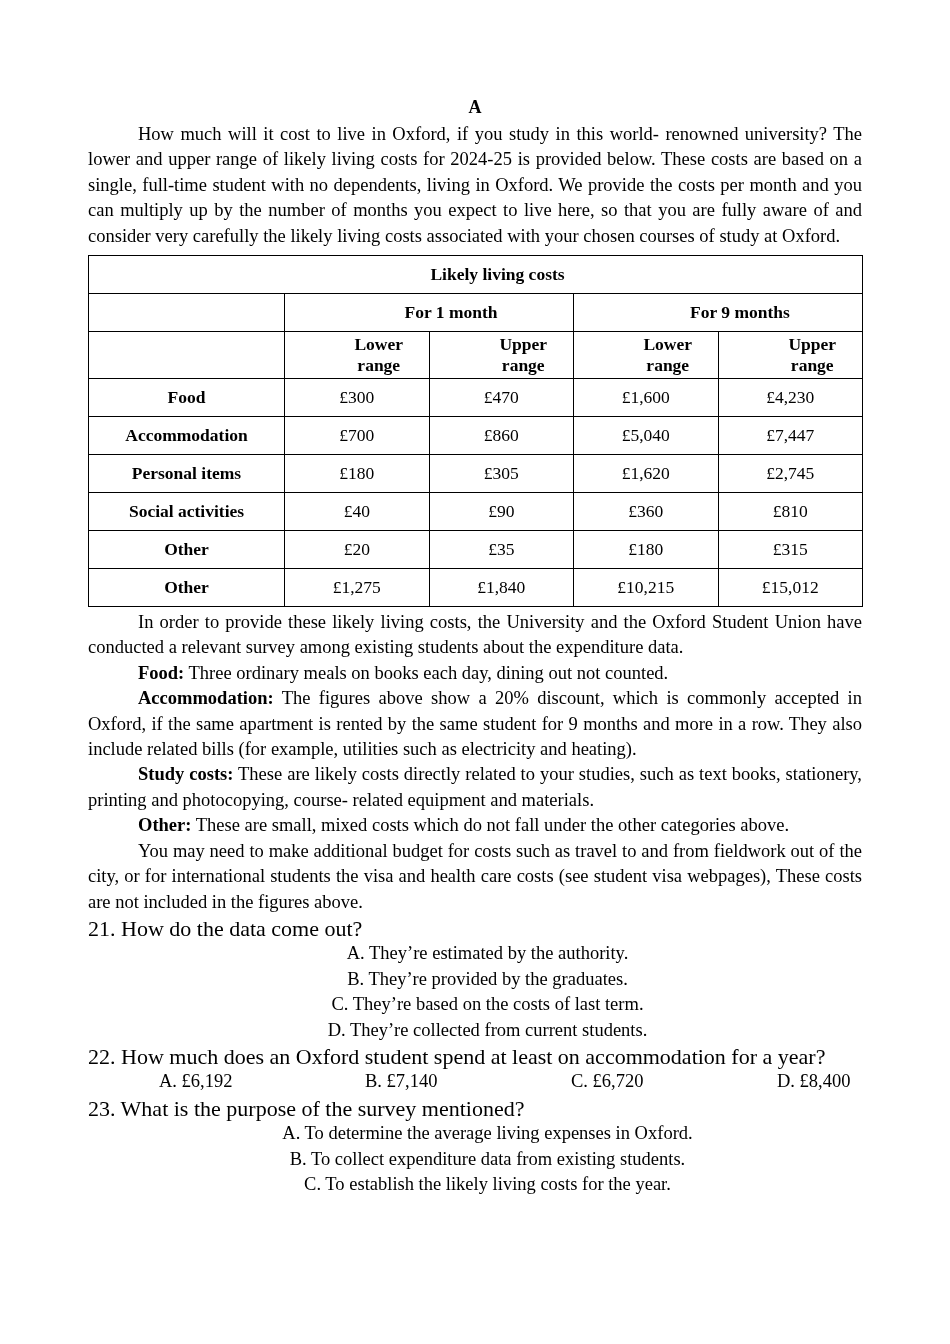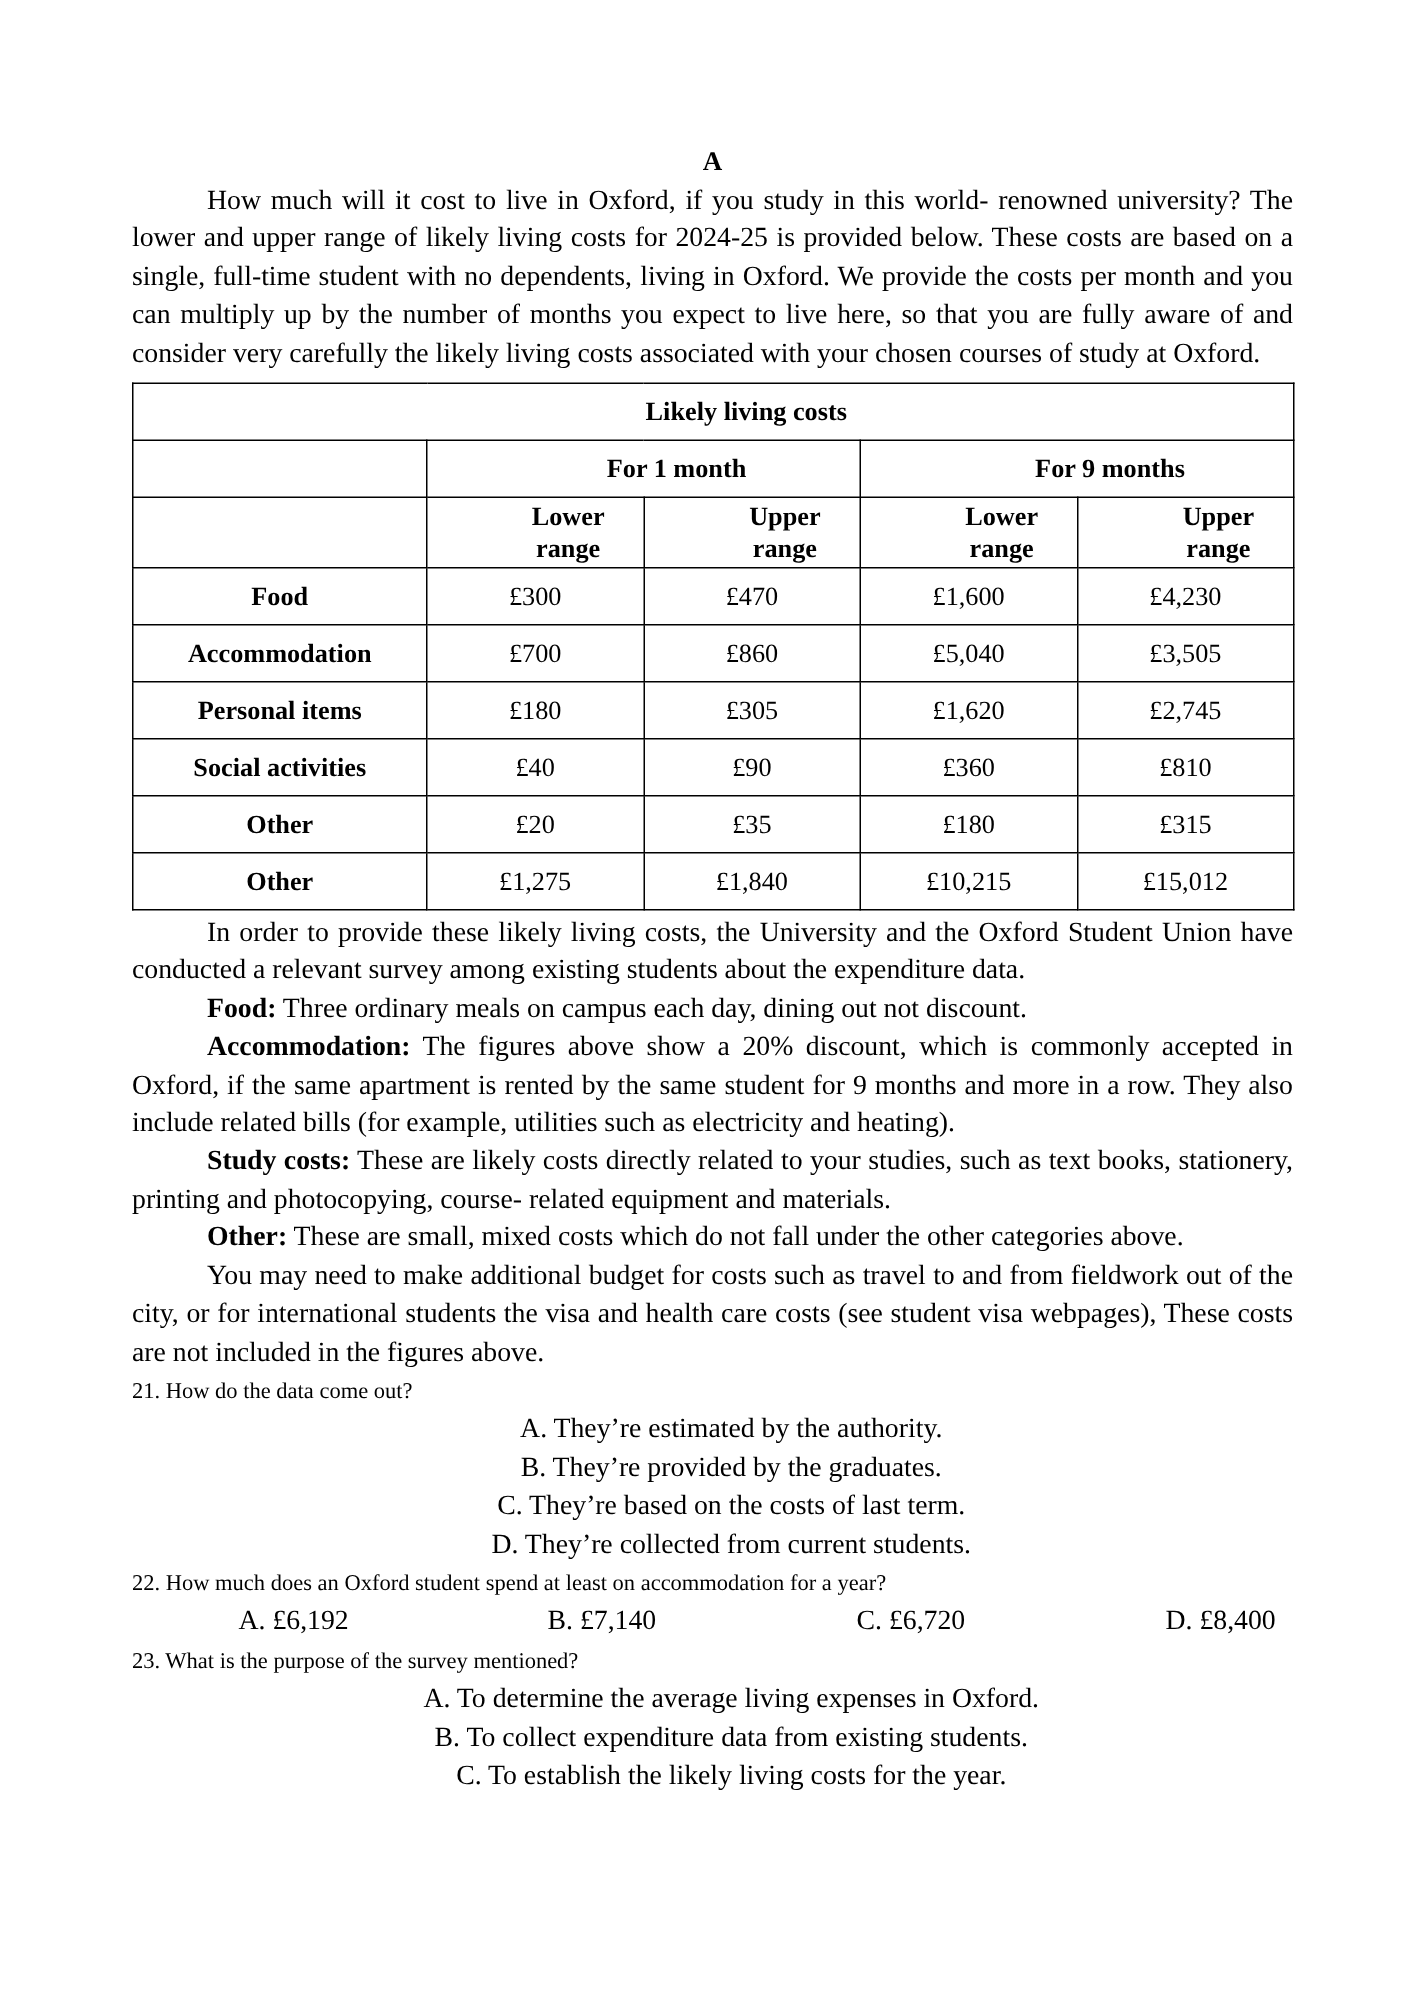--- a/index.html
+++ b/index.html
@@ -58,21 +58,21 @@
     padding-left: 48px;
   }
   table.costs td.rowhead {
     font-weight: bold;
   }
   .col-label { width: 196px; }
   .col-data  { width: 144.5px; }
 
   .q-block { margin-top: 1px; }
   .q-line {
-    font-size: 15px;
+    font-size: 22px;
     line-height: 25.4px;
     margin: 0;
     text-align: left;
   }
   .q-opt {
     font-size: 18.5px;
     line-height: 25.4px;
     margin: 0;
     padding-left: 25px;
     text-align: center;
@@ -126,21 +126,21 @@
         <td>£300</td>
         <td>£470</td>
         <td>£1,600</td>
         <td>£4,230</td>
       </tr>
       <tr>
         <td class="rowhead">Accommodation</td>
         <td>£700</td>
         <td>£860</td>
         <td>£5,040</td>
-        <td>£3,505</td>
+        <td>£7,447</td>
       </tr>
       <tr>
         <td class="rowhead">Personal items</td>
         <td>£180</td>
         <td>£305</td>
         <td>£1,620</td>
         <td>£2,745</td>
       </tr>
       <tr>
         <td class="rowhead">Social activities</td>
@@ -161,21 +161,21 @@
         <td>£1,275</td>
         <td>£1,840</td>
         <td>£10,215</td>
         <td>£15,012</td>
       </tr>
     </tbody>
   </table>
 
   <p class="body-par">In order to provide these likely living costs, the University and the Oxford Student Union have conducted a relevant survey among existing students about the expenditure data.</p>
 
-  <p class="body-par"><span class="lead-label">Food:</span><span> Three ordinary meals on campus each day, dining out not discount.</span></p>
+  <p class="body-par"><span class="lead-label">Food:</span><span> Three ordinary meals on books each day, dining out not counted.</span></p>
 
   <p class="body-par"><span class="lead-label">Accommodation:</span><span> The figures above show a 20% discount, which is commonly accepted in Oxford, if the same apartment is rented by the same student for 9 months and more in a row. They also include related bills (for example, utilities such as electricity and heating).</span></p>
 
   <p class="body-par"><span class="lead-label">Study costs:</span><span> These are likely costs directly related to your studies, such as text books, stationery, printing and photocopying, course- related equipment and materials.</span></p>
 
   <p class="body-par"><span class="lead-label">Other:</span><span> These are small, mixed costs which do not fall under the other categories above.</span></p>
 
   <p class="body-par">You may need to make additional budget for costs such as travel to and from fieldwork out of the city, or for international students the visa and health care costs (see student visa webpages), These costs are not included in the figures above.</p>
 
   <div class="q-block">

